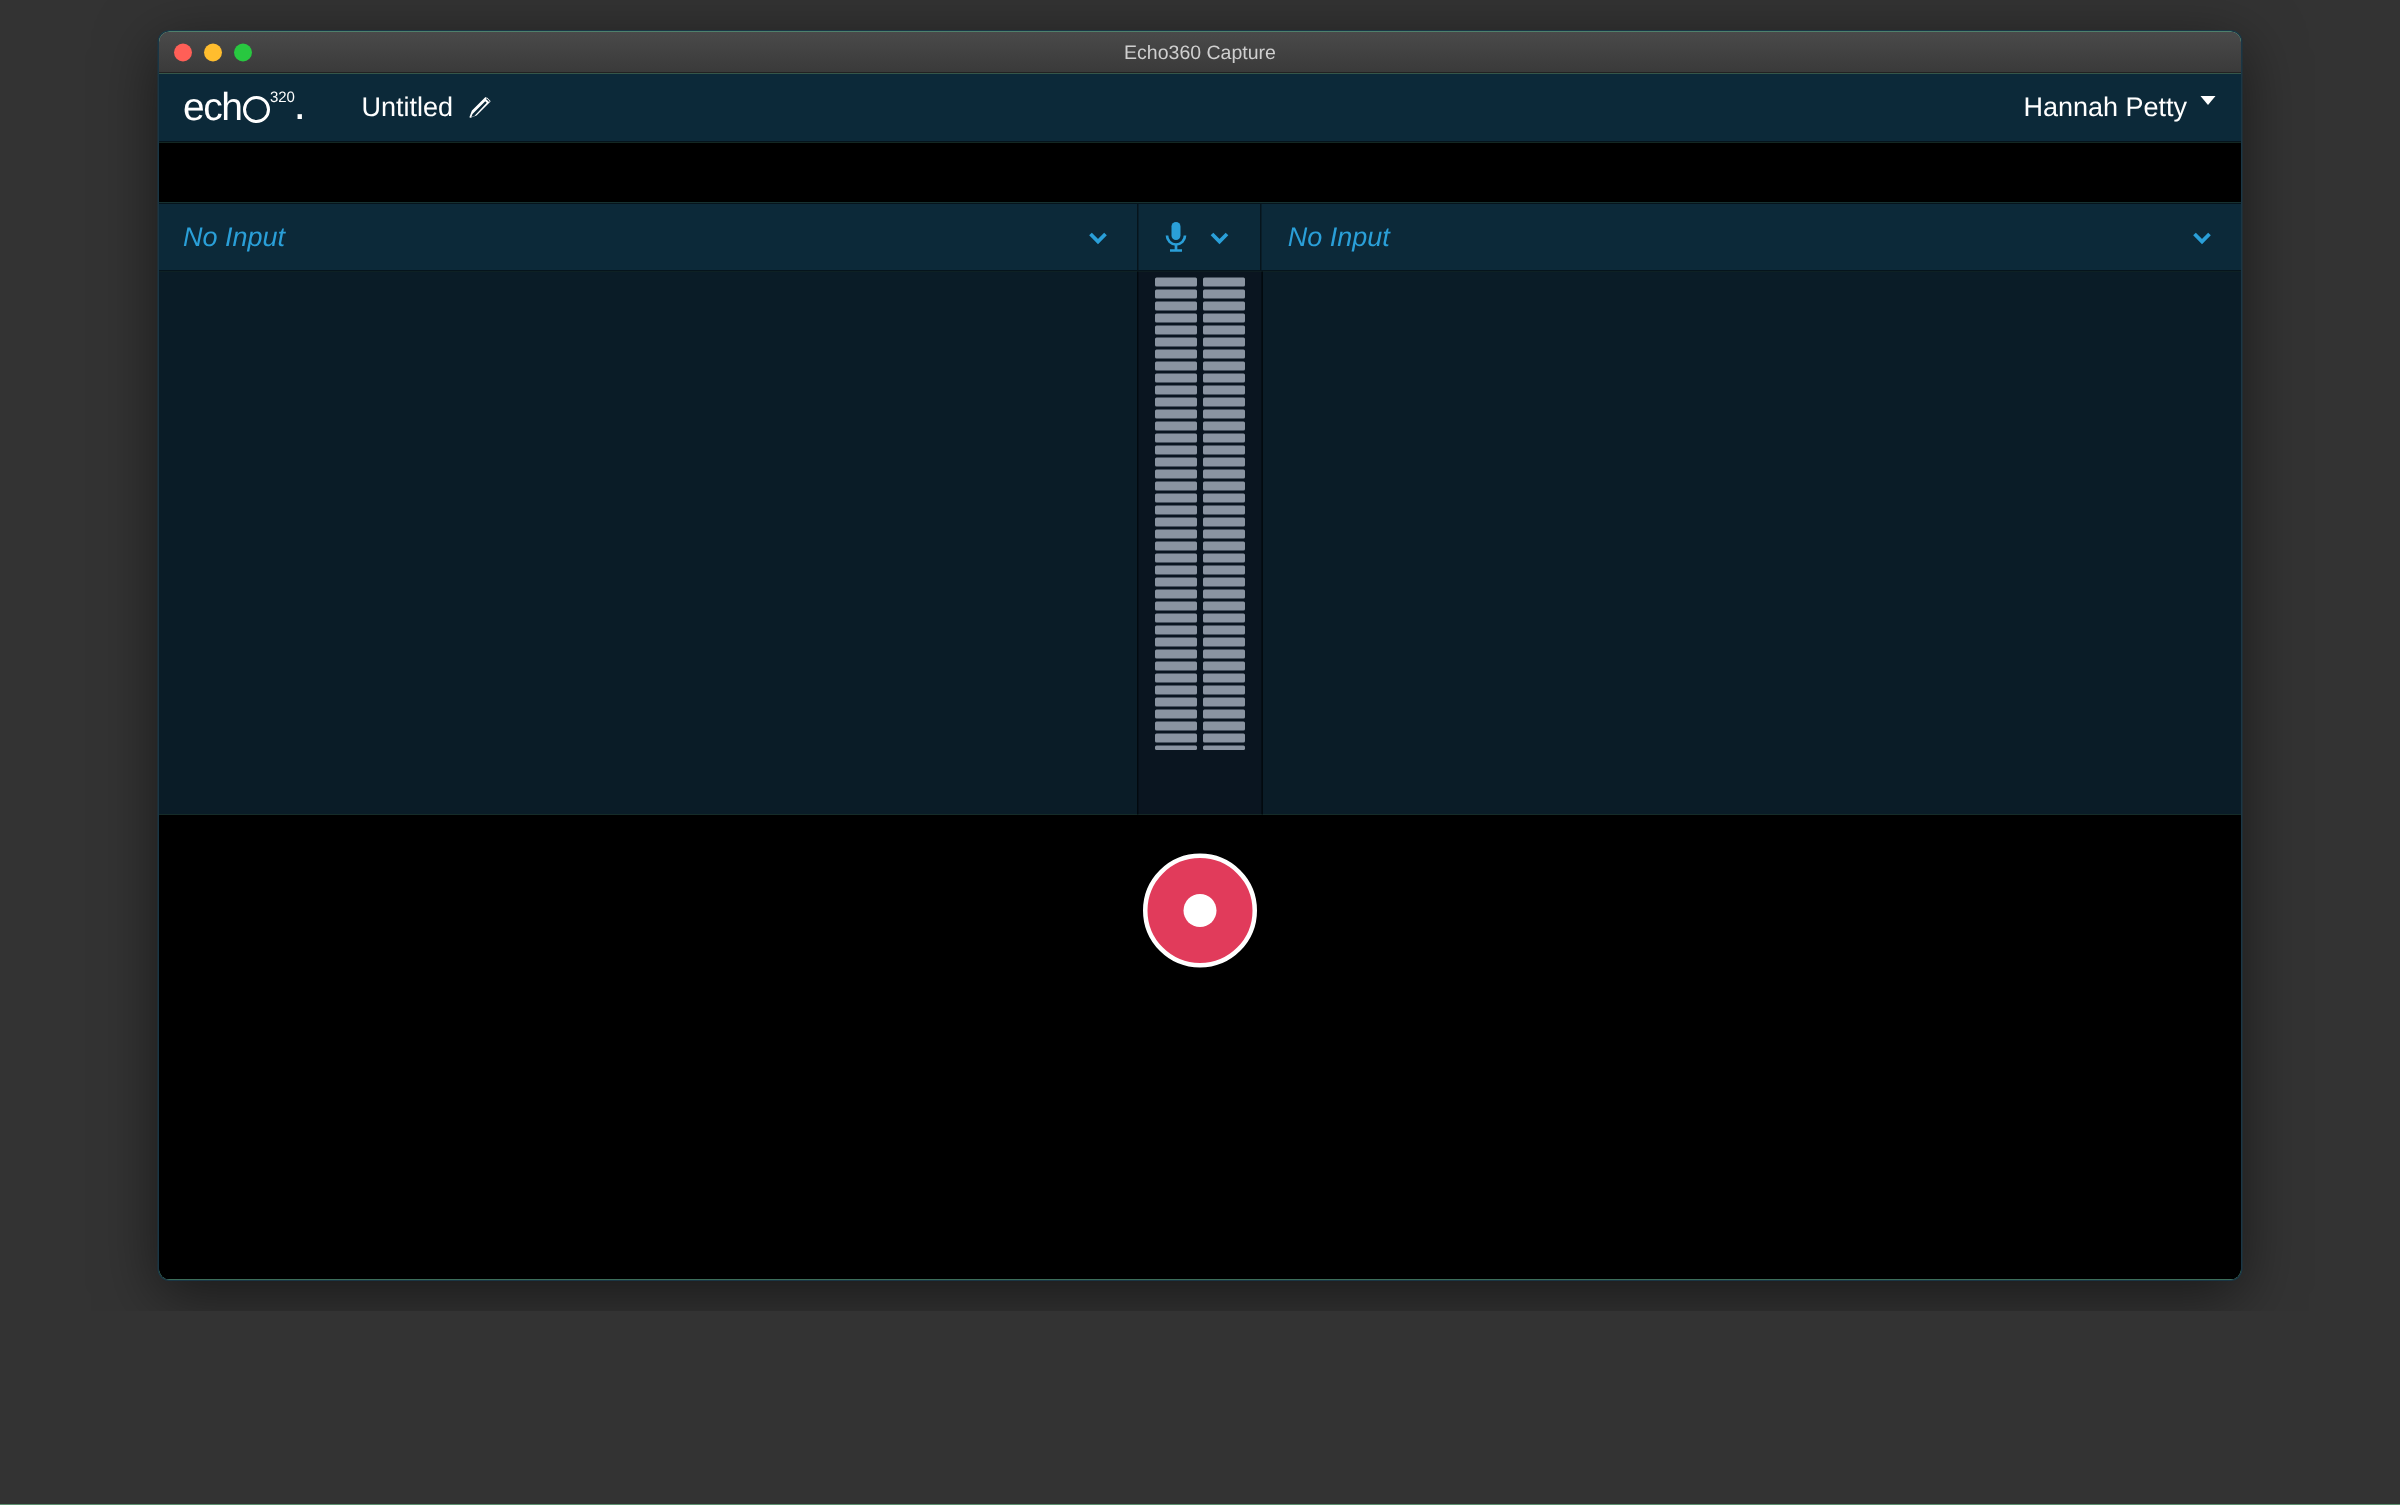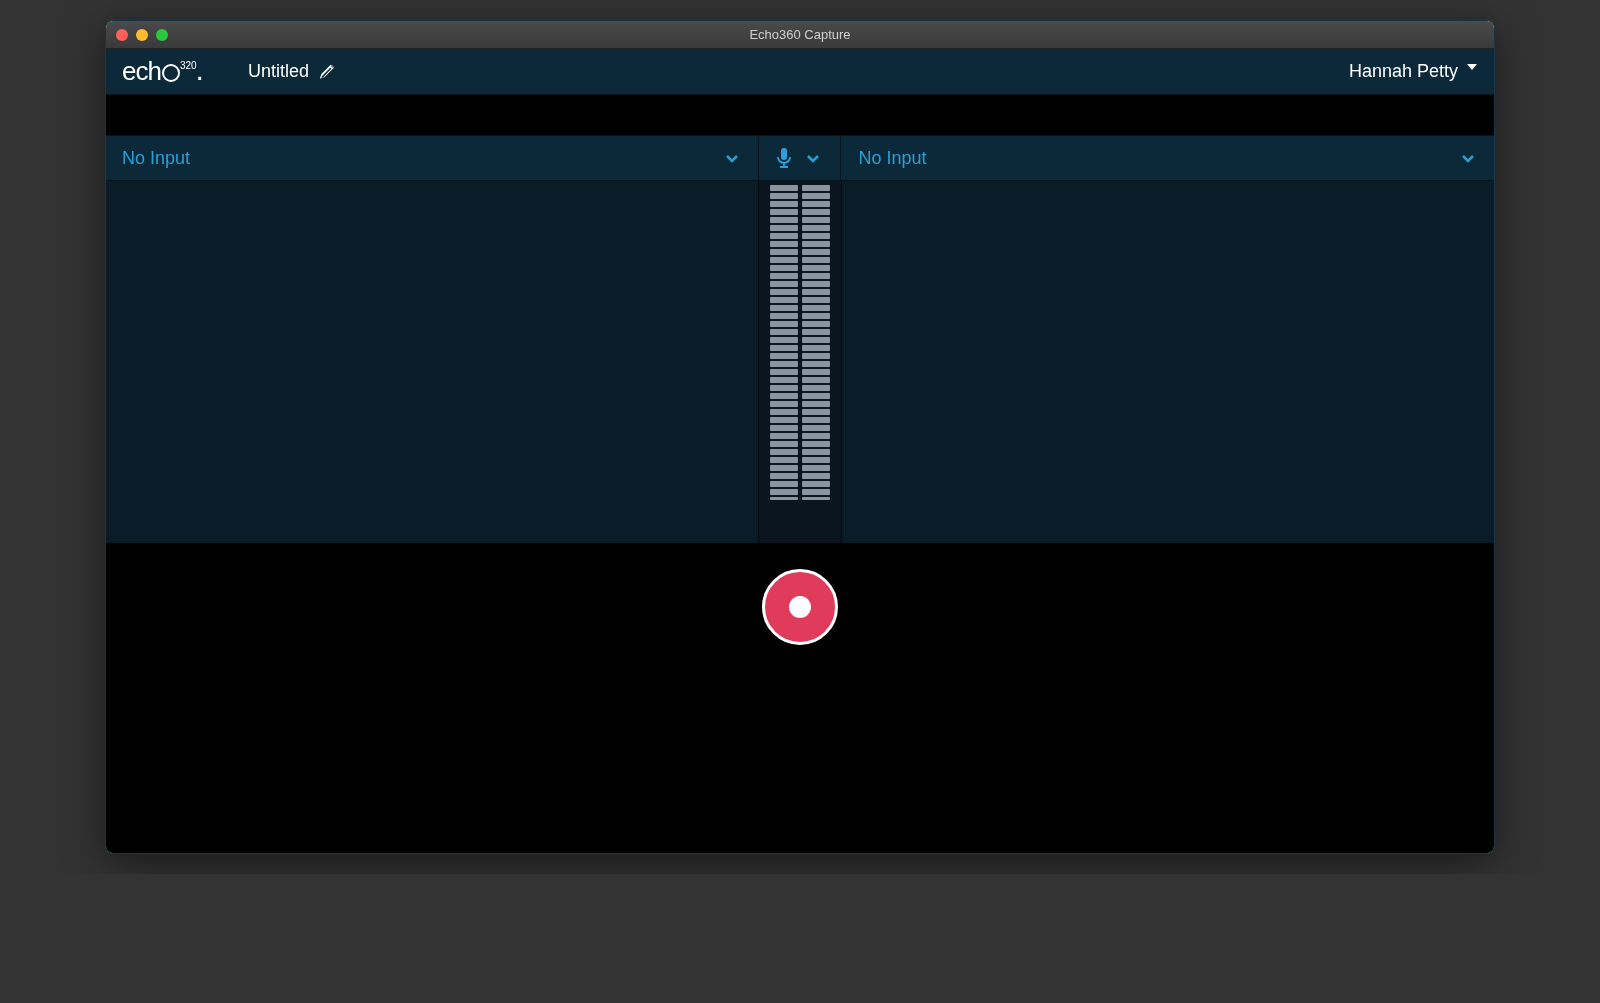--- a/index.html
+++ b/index.html
@@ -49,21 +49,20 @@
     font-size: 13px;
   }
   
   .app-header {
     height: 46px;
     background: #0c2939;
     border-bottom: 1px solid #06141c;
     display: flex;
     align-items: center;
     padding: 0 16px;
-    gap: 39px;
   }
   .logo {
     color: #fff;
     font-size: 26px;
     font-weight: 300;
     letter-spacing: -1px;
     display: flex;
     align-items: center;
   }
   .logo-o {
@@ -85,21 +84,21 @@
   }
   .logo-dot {
     font-size: 30px;
     position: relative;
     left: -2px;
     top: -2px;
   }
   .title-group {
     display: flex;
     align-items: center;
-    margin-left: 4px;
+    margin-left: 36px;
     gap: 10px;
   }
   .doc-title {
     color: #fff;
     font-size: 18px;
     font-weight: 400;
   }
   .edit-icon {
     color: #fff;
     cursor: pointer;
@@ -117,20 +116,21 @@
     height: 40px;
     background: #000;
   }
   
   .source-bar {
     height: 46px;
     background: #0c2939;
     display: flex;
     border-top: 1px solid #06141c;
     border-bottom: 1px solid #06141c;
+    font-style: italic;
   }
   .source-cell {
     display: flex;
     align-items: center;
     justify-content: space-between;
     padding: 0 16px;
     cursor: pointer;
   }
   .source-left {
     flex: 1;

